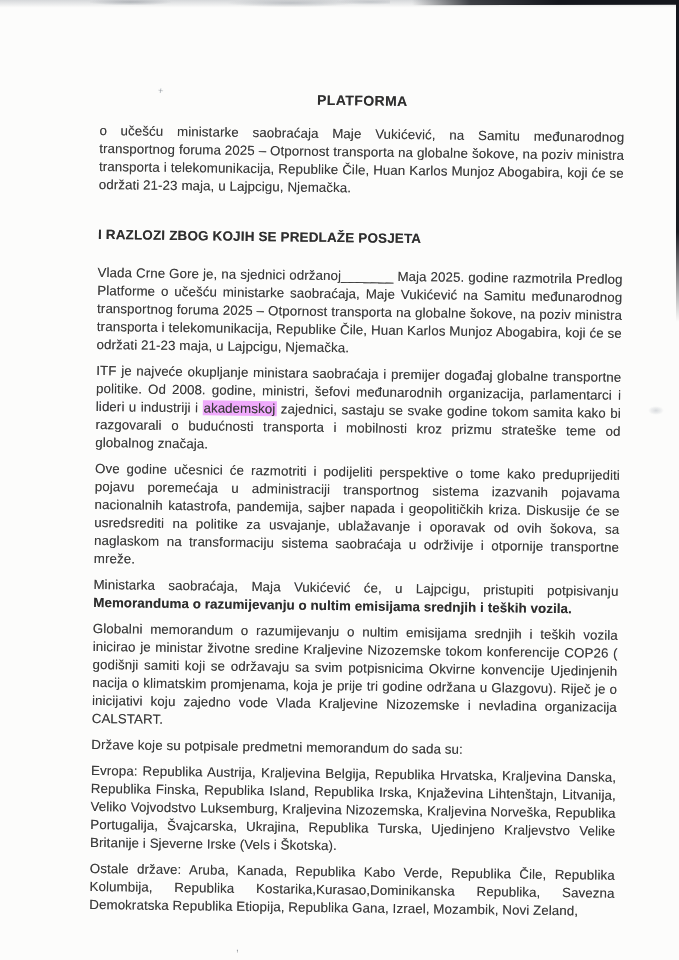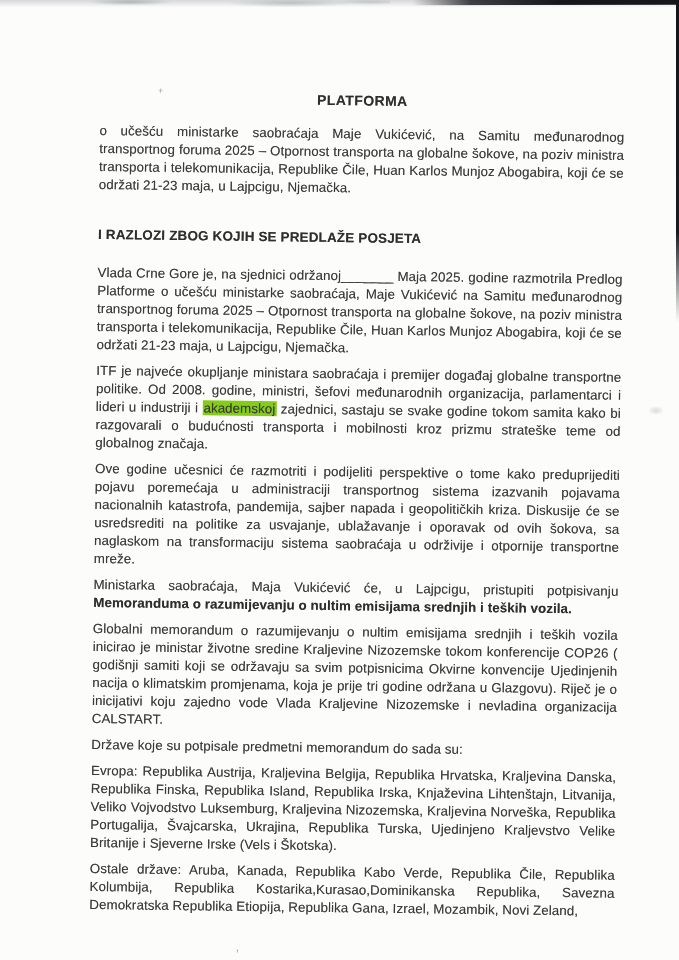--- a/index.html
+++ b/index.html
@@ -54,21 +54,21 @@
   .doc-title{
     margin:0 0 16px 0;text-align:center;
     font-size:14px;font-weight:bold;letter-spacing:.4px;color:#2e2e2e;
   }
   .intro{margin:0 0 32px 0;text-align:justify;}
   .section-heading{
     margin:0 0 20px 0;font-size:13.4px;font-weight:bold;color:#2e2e2e;letter-spacing:.2px;
   }
   .para{margin:0 0 8px 0;text-align:justify;}
   .para:last-child{margin-bottom:0;}
-  .hl{background:#84cc16;padding:0 1px;}
+  .hl{background:#f0abfc;padding:0 1px;}
   .bold-run{font-weight:bold;color:#2d2d2d;}
 </style>
 </head>
 <body>
 
 <div class="page">
 
   <div class="top-haze"></div>
   <div class="top-smudge"></div>
   <div class="top-black-band"></div>

